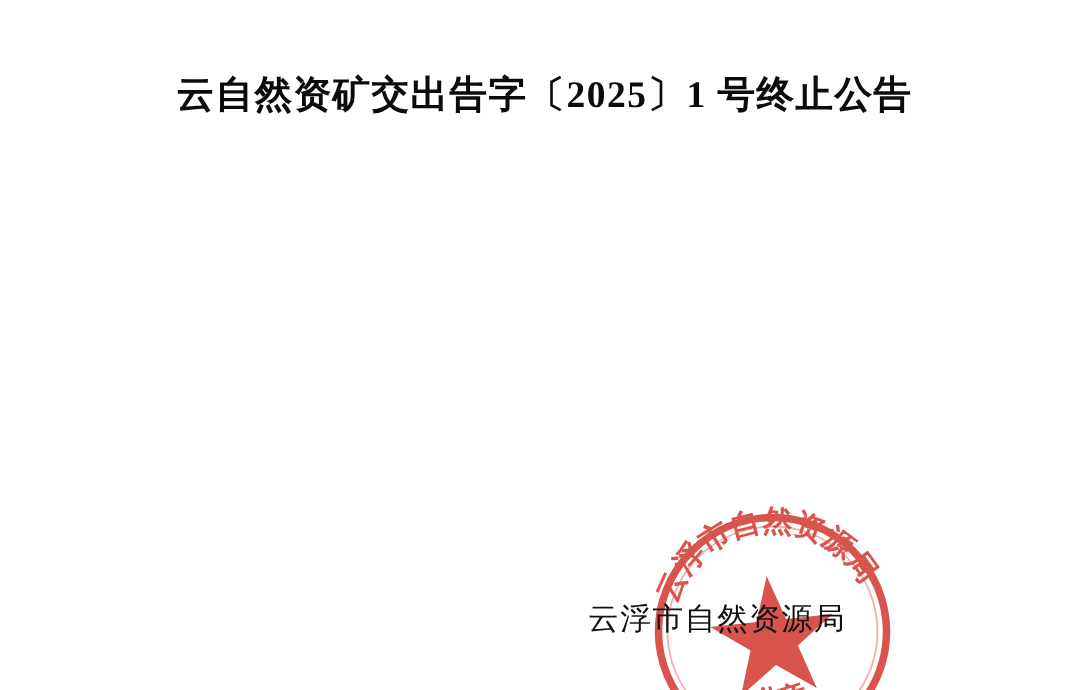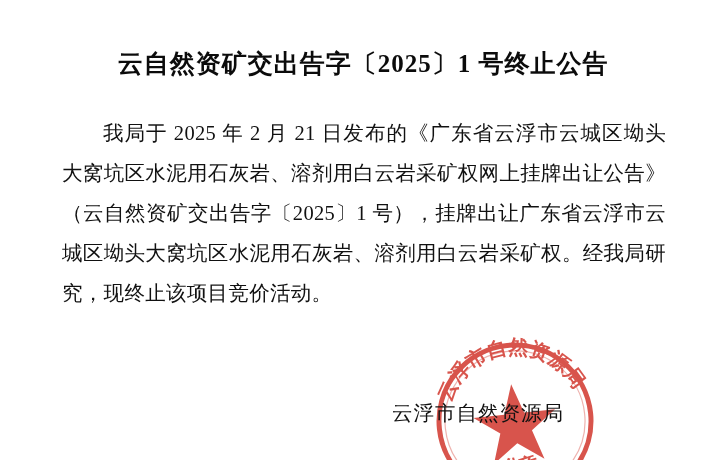--- a/index.html
+++ b/index.html
@@ -95,23 +95,20 @@
     letter-spacing: 0;
   }
 </style>
 </head>
 <body>
 
 <div class="page">
 
   <div class="doc-title">云自然资矿交出告字〔2025〕1 号终止公告</div>
 
-  <div class="doc-body">
-    <p class="doc-paragraph">我局于 2025 年 2 月 21 日发布的《广东省云浮市云城区坳头大窝坑区水泥用石灰岩、溶剂用白云岩采矿权网上挂牌出让公告》（云自然资矿交出告字〔2025〕1 号），挂牌出让广东省云浮市云城区坳头大窝坑区水泥用石灰岩、溶剂用白云岩采矿权。经我局研究，现终止该项目竞价活动。</p>
-  </div>
 
   <div class="seal">
     <svg viewBox="0 0 186 186" xmlns="http://www.w3.org/2000/svg" aria-hidden="true">
       <defs>
         <path id="sealArcTop" d="M 26,93 A 67,67 0 1 1 160,93" fill="none"></path>
         <path id="sealArcBottom" d="M 40,93 A 53,53 0 0 0 146,93" fill="none"></path>
       </defs>
       <g transform="rotate(-6 93 93)">
         <circle cx="93" cy="93" r="76" fill="none" stroke="#d2392f" stroke-width="5"></circle>
         <circle cx="93" cy="93" r="70" fill="none" stroke="#d2392f" stroke-width="1.2" opacity="0.45"></circle>

